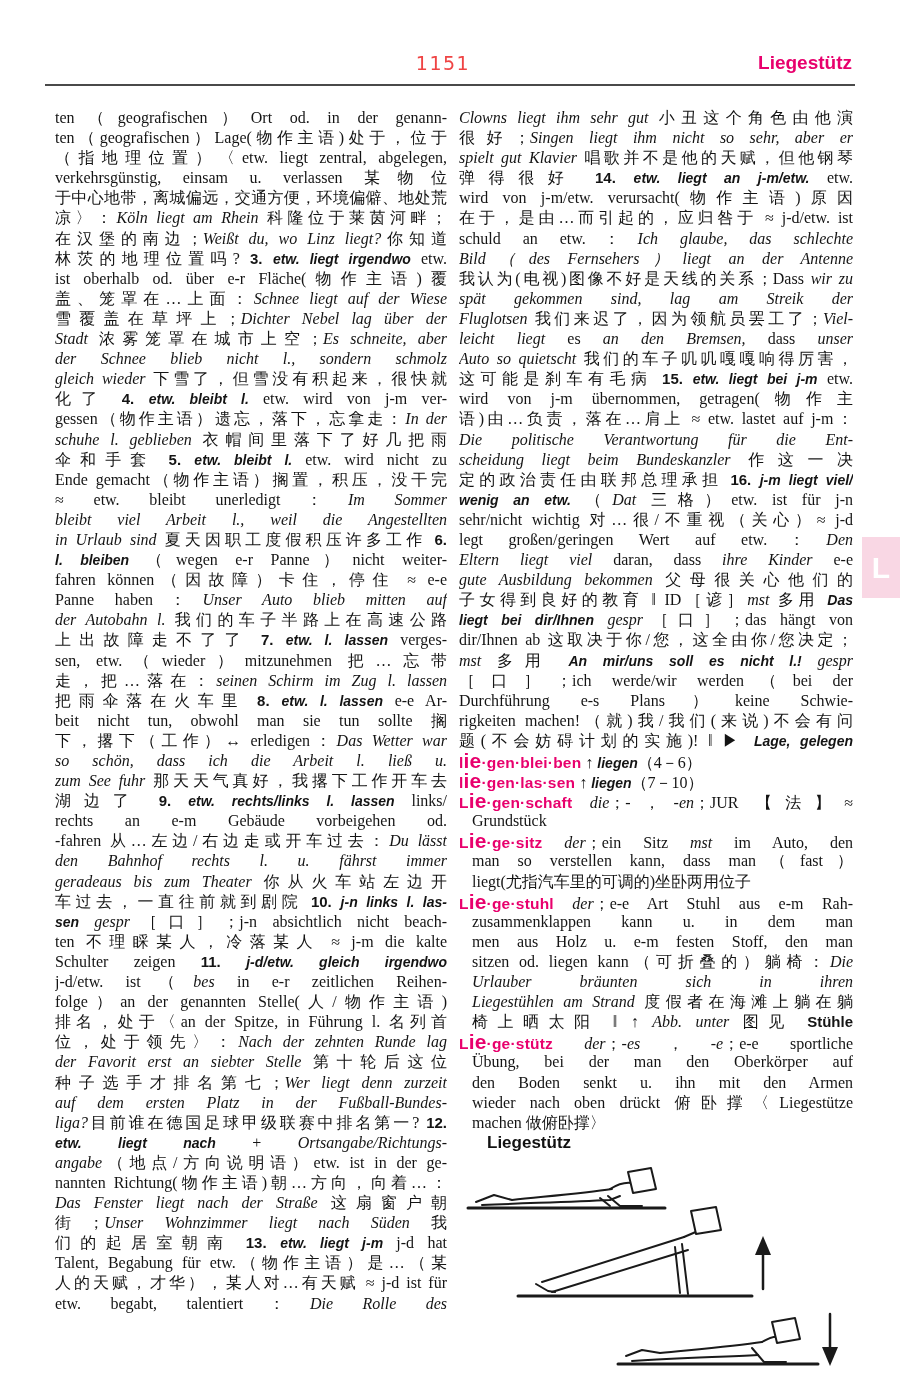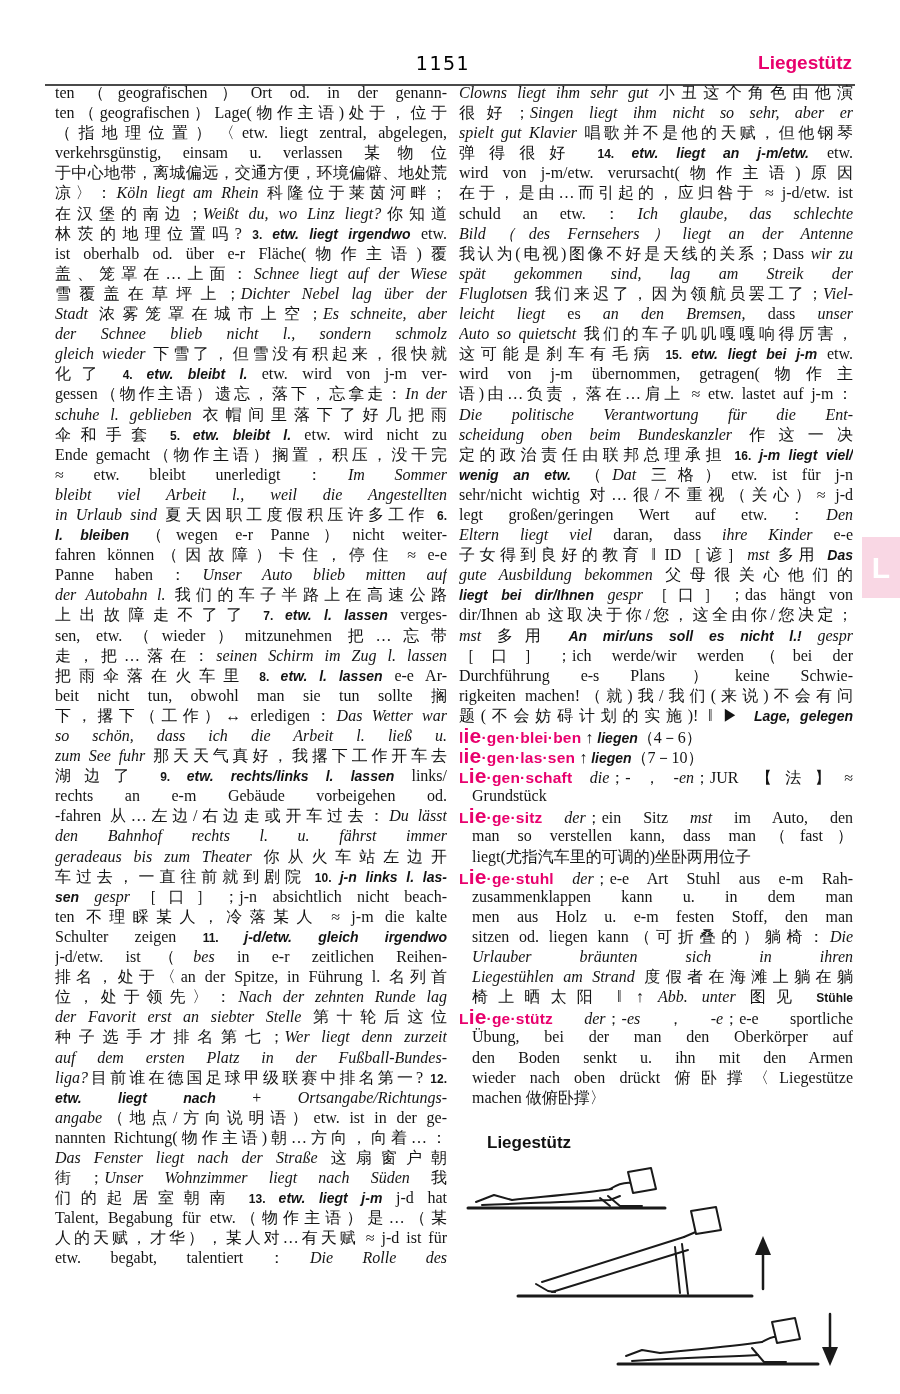--- a/index.html
+++ b/index.html
@@ -1,38 +1,38 @@
 <!DOCTYPE html>
 <html><head>
 <meta charset="utf-8">
 <style>
   html,body{margin:0;padding:0;background:#ffffff;}
   body{width:900px;height:1394px;position:relative;overflow:hidden;
        font-family:"Liberation Serif",serif;color:#141414;}
   .page{position:absolute;left:0;top:0;width:900px;height:1394px;background:#fff;}
 
   .pageno{position:absolute;top:52px;left:0;width:886px;text-align:center;
-          font-family:"DejaVu Sans",sans-serif;font-size:19px;letter-spacing:1.5px;color:#000000;}
+          font-family:"DejaVu Sans",sans-serif;font-size:19px;letter-spacing:1.5px;color:#ef4444;}
   .hw-header{position:absolute;top:52px;right:48px;
              font-family:"Liberation Sans",sans-serif;font-weight:700;font-size:19px;
              color:var(--mag,#e8006d);}
   .rule{position:absolute;top:84px;left:45px;width:810px;height:2px;background:#4a4a4a;}
 
-  .col{position:absolute;top:83px;}
+  .col{position:absolute;top:108px;}
   #col-left{left:55px;width:392px;}
   #col-right{left:459px;width:394px;}
 
   .line{font-size:16px;line-height:20.1px;height:20.1px;overflow:hidden;
         text-align:justify;text-align-last:justify;}
   .line.nj{text-align-last:left;}
   .line.ind{padding-left:13px;}
 
   .s-r{}
   .s-i{font-style:italic;}
-  .s-b{font-family:"Liberation Sans",sans-serif;font-weight:700;font-size:12px;}
+  .s-b{font-family:"Liberation Sans",sans-serif;font-weight:700;font-size:15px;}
   .s-bi{font-family:"Liberation Sans",sans-serif;font-weight:700;font-style:italic;font-size:14px;}
   .s-hw{font-family:"Liberation Sans",sans-serif;font-weight:700;font-size:15.5px;
         color:var(--mag,#e8006d);letter-spacing:.2px;}
   .s-hwu{font-family:"Liberation Sans",sans-serif;font-weight:700;font-size:21px;
          color:var(--mag,#e8006d);letter-spacing:.2px;
          text-decoration:underline;text-decoration-thickness:2px;text-underline-offset:3px;}
 
   .thumb-tab{position:absolute;left:862px;top:537px;width:38px;height:61px;
              background:var(--tab,#f9d7e4);display:flex;align-items:center;justify-content:center;}
   .thumb-tab span{font-family:"Liberation Sans",sans-serif;font-weight:700;font-size:30px;color:#ffffff;}
@@ -89,20 +89,21 @@
       <div class="line"><span class="sg s-r">湖边了 </span><span class="sg s-b">9. </span><span class="sg s-bi">etw. rechts/links l. lassen </span><span class="sg s-r">links/</span></div>
       <div class="line"><span class="sg s-r">rechts an e-m Gebäude vorbeigehen od.</span></div>
       <div class="line"><span class="sg s-r">-fahren 从…左边/右边走或开车过去：</span><span class="sg s-i">Du lässt</span></div>
       <div class="line"><span class="sg s-i">den Bahnhof rechts l. u. fährst immer</span></div>
       <div class="line"><span class="sg s-i">geradeaus bis zum Theater </span><span class="sg s-r">你从火车站左边开</span></div>
       <div class="line"><span class="sg s-r">车过去，一直往前就到剧院 </span><span class="sg s-b">10. </span><span class="sg s-bi">j-n links l. las-</span></div>
       <div class="line"><span class="sg s-bi">sen </span><span class="sg s-i">gespr</span><span class="sg s-r">［口］；j-n absichtlich nicht beach-</span></div>
       <div class="line"><span class="sg s-r">ten 不理睬某人，冷落某人 ≈ j-m die kalte</span></div>
       <div class="line"><span class="sg s-r">Schulter zeigen </span><span class="sg s-b">11. </span><span class="sg s-bi">j-d/etw. gleich irgendwo</span></div>
       <div class="line"><span class="sg s-r">j-d/etw. ist（</span><span class="sg s-i">bes</span><span class="sg s-r"> in e-r zeitlichen Reihen-</span></div>
+      <div class="line"><span class="sg s-r">folge）an der genannten Stelle(人/物作主语)</span></div>
       <div class="line"><span class="sg s-r">排名，处于〈an der Spitze, in Führung l. 名列首</span></div>
       <div class="line"><span class="sg s-r">位，处于领先〉：</span><span class="sg s-i">Nach der zehnten Runde lag</span></div>
       <div class="line"><span class="sg s-i">der Favorit erst an siebter Stelle </span><span class="sg s-r">第十轮后这位</span></div>
       <div class="line"><span class="sg s-r">种子选手才排名第七；</span><span class="sg s-i">Wer liegt denn zurzeit</span></div>
       <div class="line"><span class="sg s-i">auf dem ersten Platz in der Fußball-Bundes-</span></div>
       <div class="line"><span class="sg s-i">liga?</span><span class="sg s-r">目前谁在德国足球甲级联赛中排名第一? </span><span class="sg s-b">12.</span></div>
       <div class="line"><span class="sg s-bi">etw. liegt nach </span><span class="sg s-r">+ </span><span class="sg s-i">Ortsangabe/Richtungs-</span></div>
       <div class="line"><span class="sg s-i">angabe</span><span class="sg s-r">（地点/方向说明语）etw. ist in der ge-</span></div>
       <div class="line"><span class="sg s-r">nannten Richtung(物作主语)朝…方向，向着…：</span></div>
       <div class="line"><span class="sg s-i">Das Fenster liegt nach der Straße </span><span class="sg s-r">这扇窗户朝</span></div>
@@ -123,28 +124,28 @@
       <div class="line"><span class="sg s-i">Bild（des Fernsehers）liegt an der Antenne</span></div>
       <div class="line"><span class="sg s-r">我认为(电视)图像不好是天线的关系；Dass </span><span class="sg s-i">wir zu</span></div>
       <div class="line"><span class="sg s-i">spät gekommen sind, lag am Streik der</span></div>
       <div class="line"><span class="sg s-i">Fluglotsen </span><span class="sg s-r">我们来迟了，因为领航员罢工了；</span><span class="sg s-i">Viel-</span></div>
       <div class="line"><span class="sg s-i">leicht liegt </span><span class="sg s-r">es </span><span class="sg s-i">an den Bremsen, </span><span class="sg s-r">dass </span><span class="sg s-i">unser</span></div>
       <div class="line"><span class="sg s-i">Auto so quietscht </span><span class="sg s-r">我们的车子叽叽嘎嘎响得厉害，</span></div>
       <div class="line"><span class="sg s-r">这可能是刹车有毛病 </span><span class="sg s-b">15. </span><span class="sg s-bi">etw. liegt bei j-m </span><span class="sg s-r">etw.</span></div>
       <div class="line"><span class="sg s-r">wird von j-m übernommen, getragen(物作主</span></div>
       <div class="line"><span class="sg s-r">语)由…负责，落在…肩上 ≈ etw. lastet auf j-m：</span></div>
       <div class="line"><span class="sg s-i">Die politische Verantwortung für die Ent-</span></div>
-      <div class="line"><span class="sg s-i">scheidung oben beim Bundeskanzler </span><span class="sg s-r">作这一决</span></div>
+      <div class="line"><span class="sg s-i">scheidung liegt beim Bundeskanzler </span><span class="sg s-r">作这一决</span></div>
       <div class="line"><span class="sg s-r">定的政治责任由联邦总理承担 </span><span class="sg s-b">16. </span><span class="sg s-bi">j-m liegt viel/</span></div>
       <div class="line"><span class="sg s-bi">wenig an etw. </span><span class="sg s-r">（</span><span class="sg s-i">Dat</span><span class="sg s-r"> 三格）etw. ist für j-n</span></div>
       <div class="line"><span class="sg s-r">sehr/nicht wichtig 对…很/不重视（关心）≈ j-d</span></div>
       <div class="line"><span class="sg s-r">legt großen/geringen Wert auf etw.：</span><span class="sg s-i">Den</span></div>
       <div class="line"><span class="sg s-i">Eltern liegt viel </span><span class="sg s-r">daran, dass </span><span class="sg s-i">ihre Kinder </span><span class="sg s-r">e-e</span></div>
+      <div class="line"><span class="sg s-i">gute Ausbildung bekommen </span><span class="sg s-r">父母很关心他们的</span></div>
       <div class="line"><span class="sg s-r">子女得到良好的教育 ‖ ID［谚］</span><span class="sg s-i">mst</span><span class="sg s-r"> 多用 </span><span class="sg s-bi">Das</span></div>
-      <div class="line"><span class="sg s-i">gute Ausbildung bekommen </span><span class="sg s-r">父母很关心他们的</span></div>
       <div class="line"><span class="sg s-bi">liegt bei dir/Ihnen </span><span class="sg s-i">gespr</span><span class="sg s-r">［口］；das hängt von</span></div>
       <div class="line"><span class="sg s-r">dir/Ihnen ab 这取决于你/您，这全由你/您决定；</span></div>
       <div class="line"><span class="sg s-i">mst</span><span class="sg s-r"> 多用 </span><span class="sg s-bi">An mir/uns soll es nicht l.! </span><span class="sg s-i">gespr</span></div>
       <div class="line"><span class="sg s-r">［口］；ich werde/wir werden（bei der</span></div>
       <div class="line"><span class="sg s-r">Durchführung e-s Plans）keine Schwie-</span></div>
       <div class="line"><span class="sg s-r">rigkeiten machen!（就)我/我们(来说)不会有问</span></div>
       <div class="line"><span class="sg s-r">题(不会妨碍计划的实施)! ‖ ▶ </span><span class="sg s-bi">Lage, gelegen</span></div>
       <div class="line nj"><span class="sg s-hw">l</span><span class="sg s-hwu">ie</span><span class="sg s-hw">·gen·blei·ben</span><span class="sg s-r"> ↑ </span><span class="sg s-bi">liegen</span><span class="sg s-r">（4－6）</span></div>
       <div class="line nj"><span class="sg s-hw">l</span><span class="sg s-hwu">ie</span><span class="sg s-hw">·gen·las·sen</span><span class="sg s-r"> ↑ </span><span class="sg s-bi">liegen</span><span class="sg s-r">（7－10）</span></div>
       <div class="line"><span class="sg s-hw">L</span><span class="sg s-hwu">ie</span><span class="sg s-hw">·gen·schaft</span><span class="sg s-i"> die</span><span class="sg s-r">；-，</span><span class="sg s-i">-en</span><span class="sg s-r">；JUR 【法】≈</span></div>

